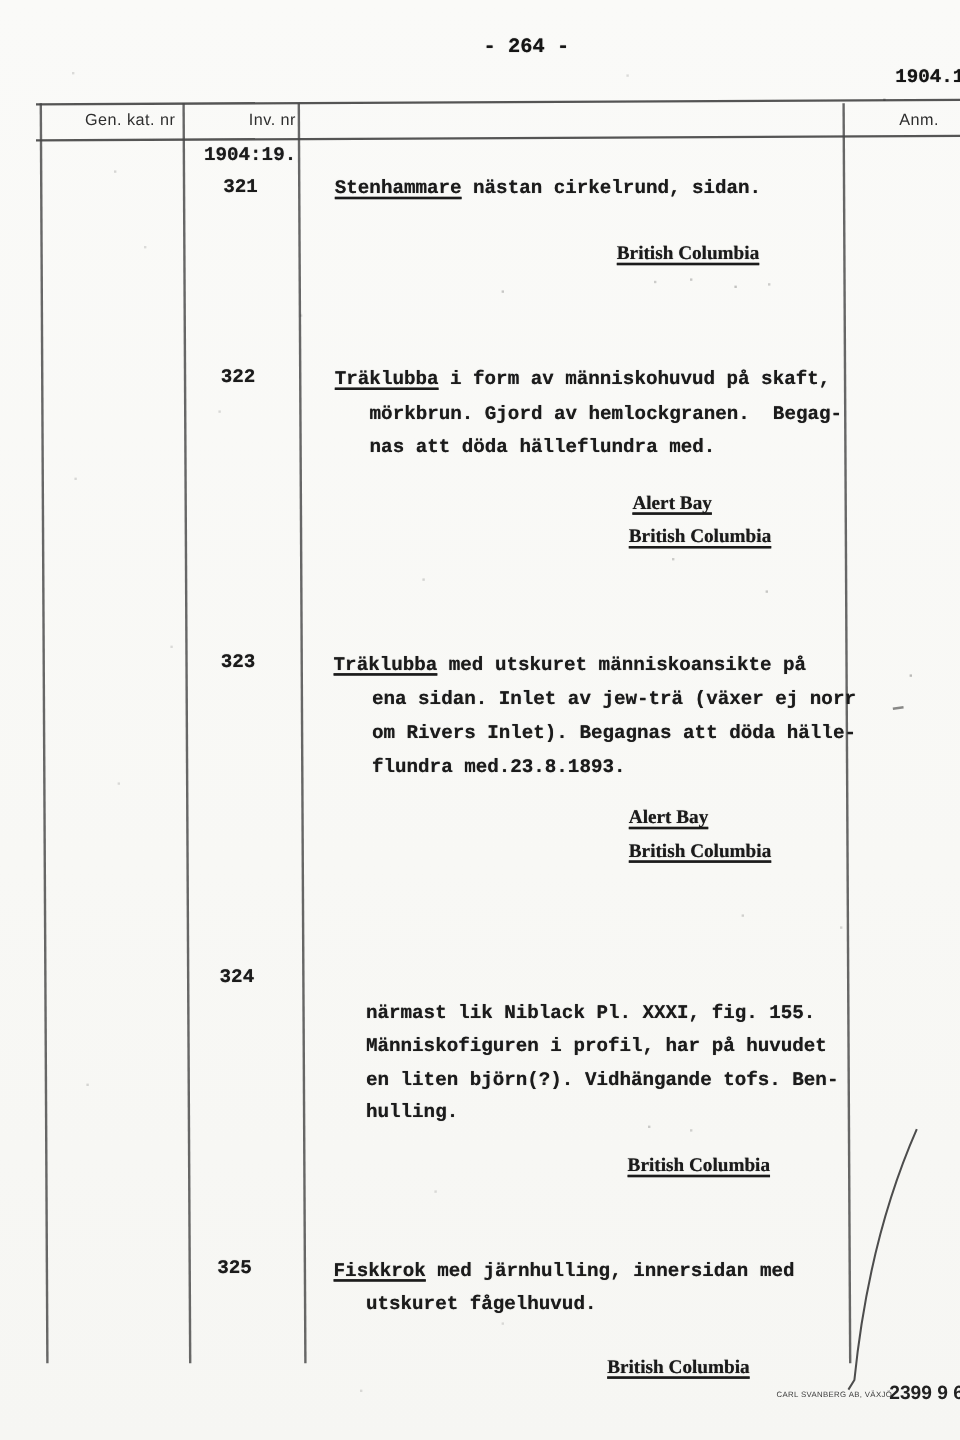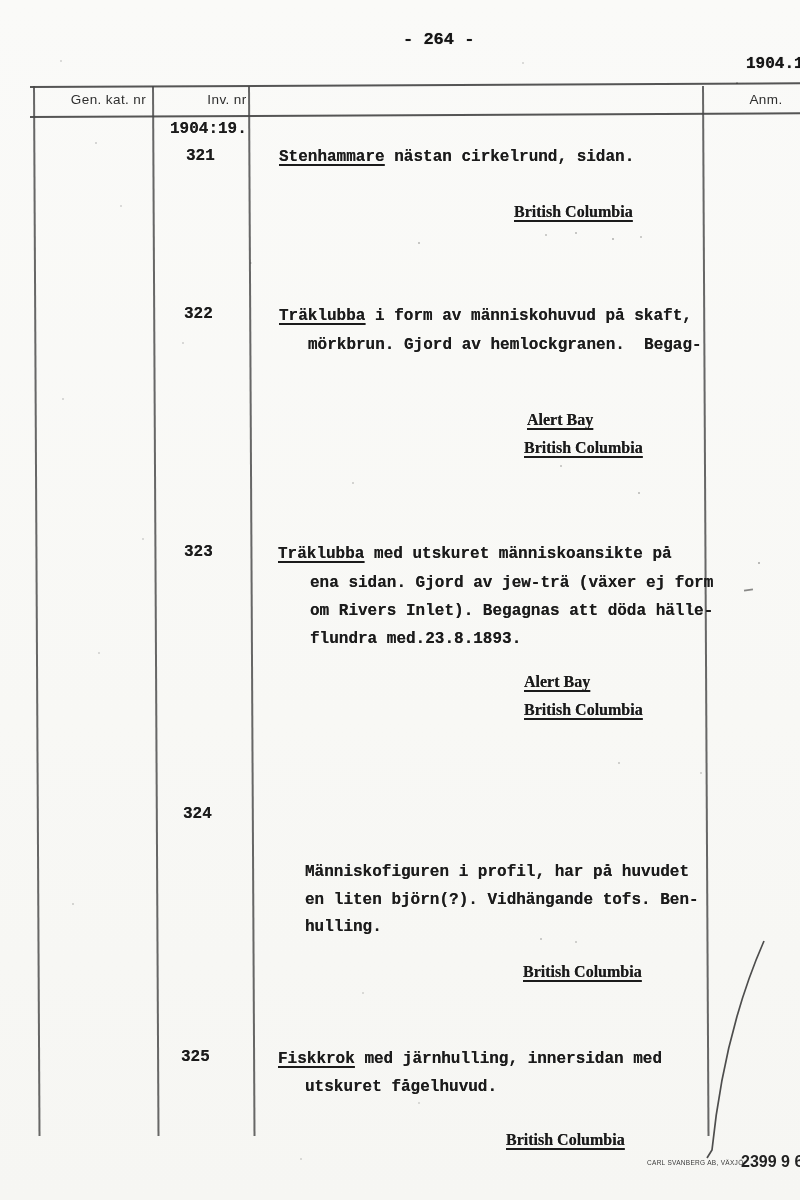--- a/index.html
+++ b/index.html
@@ -83,32 +83,34 @@
 
   <div class="mono" style="left:170px;top:119px">1904:19.</div>
 
   <div class="mono" style="left:186px;top:146px">321</div>
   <div class="mono" style="left:279px;top:147px"><span class="u">Stenhammare</span><span> nästan cirkelrund, sidan.</span></div>
   <div class="mono place" style="left:514px;top:202px">British Columbia</div>
 
   <div class="mono" style="left:184px;top:304px">322</div>
   <div class="mono" style="left:279px;top:306px"><span class="u">Träklubba</span><span> i form av människohuvud på skaft,</span></div>
   <div class="mono" style="left:308px;top:335px">mörkbrun. Gjord av hemlockgranen.  Begag-</div>
+  <div class="mono" style="left:308px;top:363px">nas att döda hälleflundra med.</div>
   <div class="mono place" style="left:527px;top:410px">Alert Bay</div>
   <div class="mono place" style="left:524px;top:438px">British Columbia</div>
 
   <div class="mono" style="left:184px;top:542px">323</div>
   <div class="mono" style="left:278px;top:544px"><span class="u">Träklubba</span><span> med utskuret människoansikte på</span></div>
-  <div class="mono" style="left:310px;top:573px">ena sidan. Gjord av jew-trä (växer ej form</div>
+  <div class="mono" style="left:310px;top:573px">ena sidan. Inlet av jew-trä (växer ej norr</div>
   <div class="mono" style="left:310px;top:601px">om Rivers Inlet). Begagnas att döda hälle-</div>
   <div class="mono" style="left:310px;top:629px">flundra med.23.8.1893.</div>
   <div class="mono place" style="left:524px;top:672px">Alert Bay</div>
   <div class="mono place" style="left:524px;top:700px">British Columbia</div>
 
   <div class="mono" style="left:183px;top:804px">324</div>
+  <div class="mono" style="left:305px;top:834px">närmast lik Niblack Pl. XXXI, fig. 155.</div>
   <div class="mono" style="left:305px;top:862px">Människofiguren i profil, har på huvudet</div>
   <div class="mono" style="left:305px;top:890px">en liten björn(?). Vidhängande tofs. Ben-</div>
   <div class="mono" style="left:305px;top:917px">hulling.</div>
   <div class="mono place" style="left:523px;top:962px">British Columbia</div>
 
   <div class="mono" style="left:181px;top:1047px">325</div>
   <div class="mono" style="left:305px;top:1077px">utskuret fågelhuvud.</div>
   <div class="mono" style="left:278px;top:1049px"><span class="u">Fiskkrok</span><span> med järnhulling, innersidan med</span></div>
   <div class="mono place" style="left:506px;top:1130px">British Columbia</div>
 

